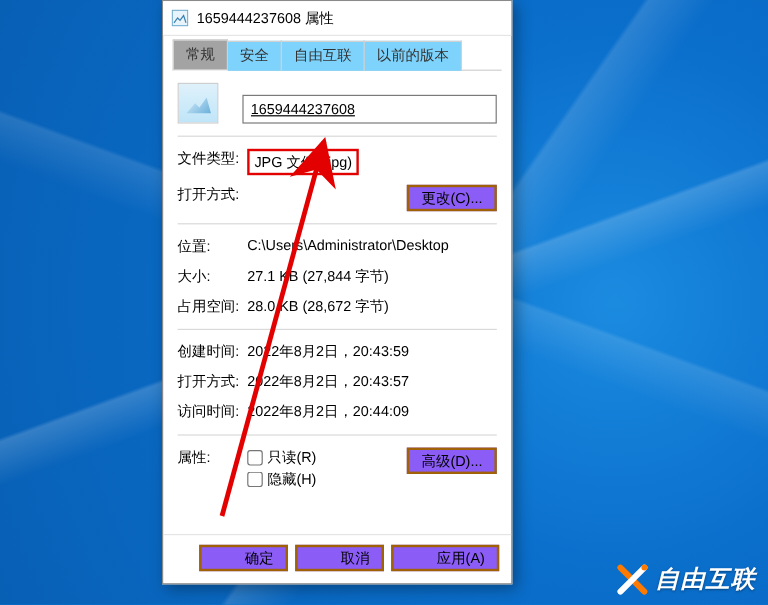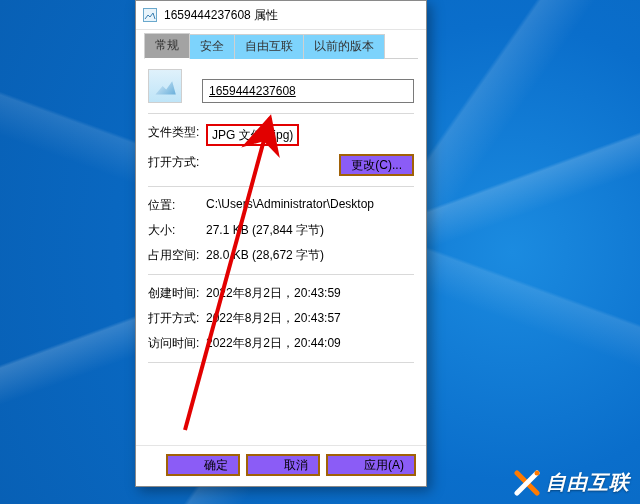--- a/index.html
+++ b/index.html
@@ -259,20 +259,34 @@
       <span class="value">2022年8月2日，20:43:57</span>
     </div>
 
     <div class="row">
       <span class="label">访问时间:</span>
       <span class="value">2022年8月2日，20:44:09</span>
     </div>
 
     <hr class="sep">
 
+    <div class="row">
+      <span class="label">属性:</span>
+      <span class="value">
+        <label class="check">
+          <input type="checkbox" style="">
+          <span>只读(R)</span>
+        </label>
+        <label class="check">
+          <input type="checkbox" style="">
+          <span>隐藏(H)</span>
+        </label>
+      </span>
+      <button class="btn btn-right">高级(D)...</button>
+    </div>
 
     <div style="flex:1"></div>
   </div>
 
   <div class="button-bar">
     <button class="btn">确定</button>
     <button class="btn">取消</button>
     <button class="btn">应用(A)</button>
   </div>
 </div>

